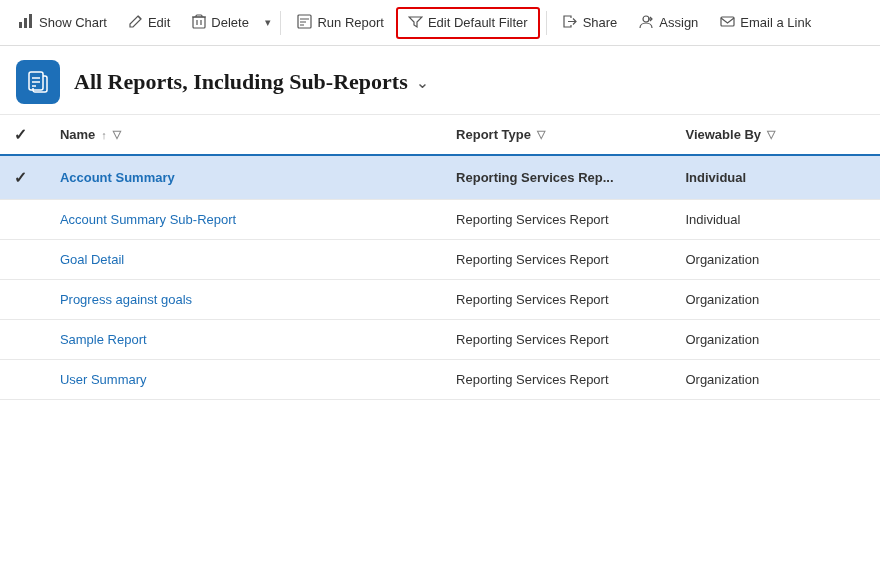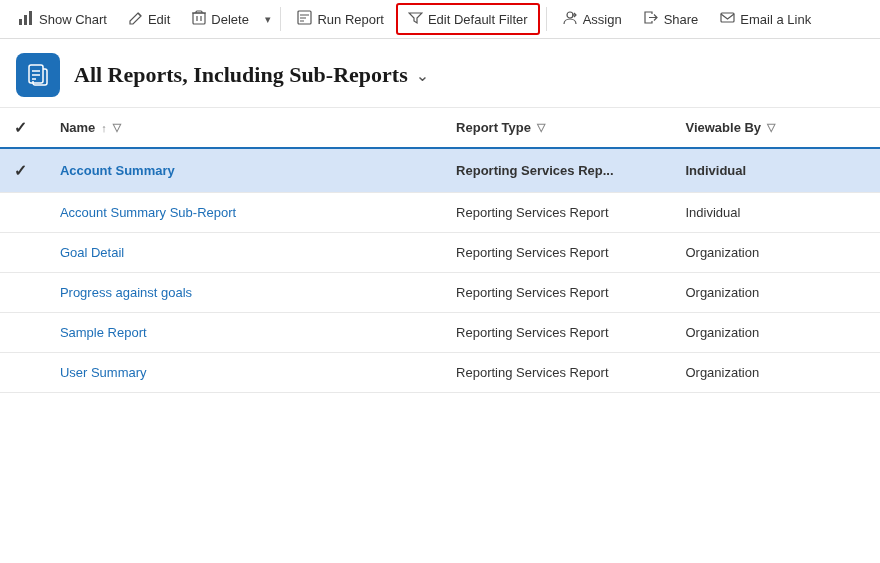--- a/index.html
+++ b/index.html
@@ -2,21 +2,21 @@
 <html><head>
   <meta charset="utf-8">
   <style>
     * { box-sizing: border-box; margin: 0; padding: 0; }
     body { font-family: 'Segoe UI', Arial, sans-serif; font-size: 14px; color: #333; background: #fff; width: 880px; height: 563px; overflow: hidden; }
 
     
     .toolbar {
       display: flex;
       align-items: center;
-      height: 39px;
+      height: 46px;
       border-bottom: 1px solid #ddd;
       padding: 0 8px;
       gap: 2px;
       background: #fff;
     }
     .toolbar-btn {
       display: flex;
       align-items: center;
       gap: 5px;
       padding: 5px 10px;
@@ -209,37 +209,37 @@
       </svg>
     </span>
     <span>Edit Default Filter</span>
   </button>
 
   <div class="toolbar-divider"></div>
 
   <button class="toolbar-btn">
     <span>
       <svg width="15" height="15" viewBox="0 0 15 15" fill="none">
+        <path d="M5 7.5H13M10 4.5L13 7.5L10 10.5" stroke="#555" stroke-width="1.2"></path>
+        <path d="M8 4V2H1V13H8V11" stroke="#555" stroke-width="1.2" fill="none"></path>
+      </svg>
+    </span>
+    <span>Share</span>
+  </button>
+
+  <button class="toolbar-btn">
+    <span>
+      <svg width="15" height="15" viewBox="0 0 15 15" fill="none">
         <circle cx="7" cy="5" r="3" stroke="#555" stroke-width="1.2" fill="none"></circle>
         <path d="M1 14C1 11 3.5 9 7 9C10.5 9 13 11 13 14" stroke="#555" stroke-width="1.2" fill="none"></path>
         <path d="M11 3L13 5L11 7" stroke="#555" stroke-width="1.2"></path>
         <path d="M9 5H13" stroke="#555" stroke-width="1.2"></path>
       </svg>
     </span>
     <span>Assign</span>
-  </button>
-
-  <button class="toolbar-btn">
-    <span>
-      <svg width="15" height="15" viewBox="0 0 15 15" fill="none">
-        <path d="M5 7.5H13M10 4.5L13 7.5L10 10.5" stroke="#555" stroke-width="1.2"></path>
-        <path d="M8 4V2H1V13H8V11" stroke="#555" stroke-width="1.2" fill="none"></path>
-      </svg>
-    </span>
-    <span>Share</span>
   </button>
 
   <button class="toolbar-btn">
     <span>
       <svg width="15" height="15" viewBox="0 0 15 15" fill="none">
         <rect x="1" y="3" width="13" height="9" rx="1" stroke="#555" stroke-width="1.2" fill="none"></rect>
         <path d="M1 4L7.5 9L14 4" stroke="#555" stroke-width="1.2"></path>
       </svg>
     </span>
     <span>Email a Link</span>

